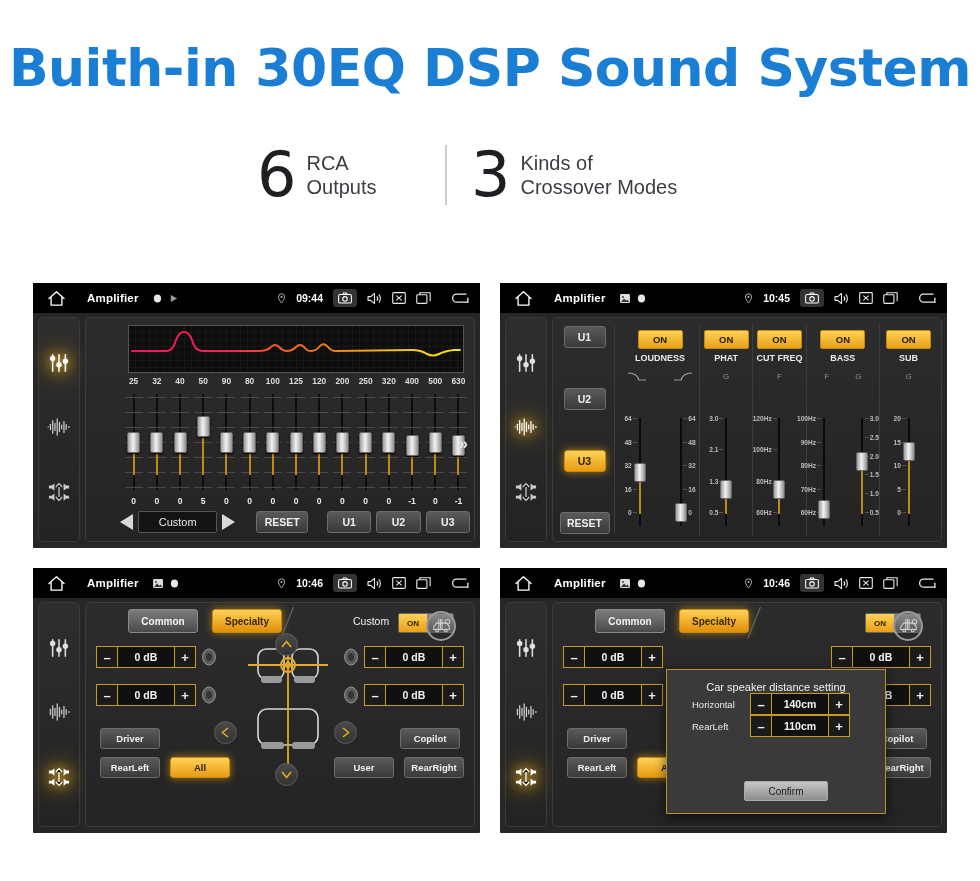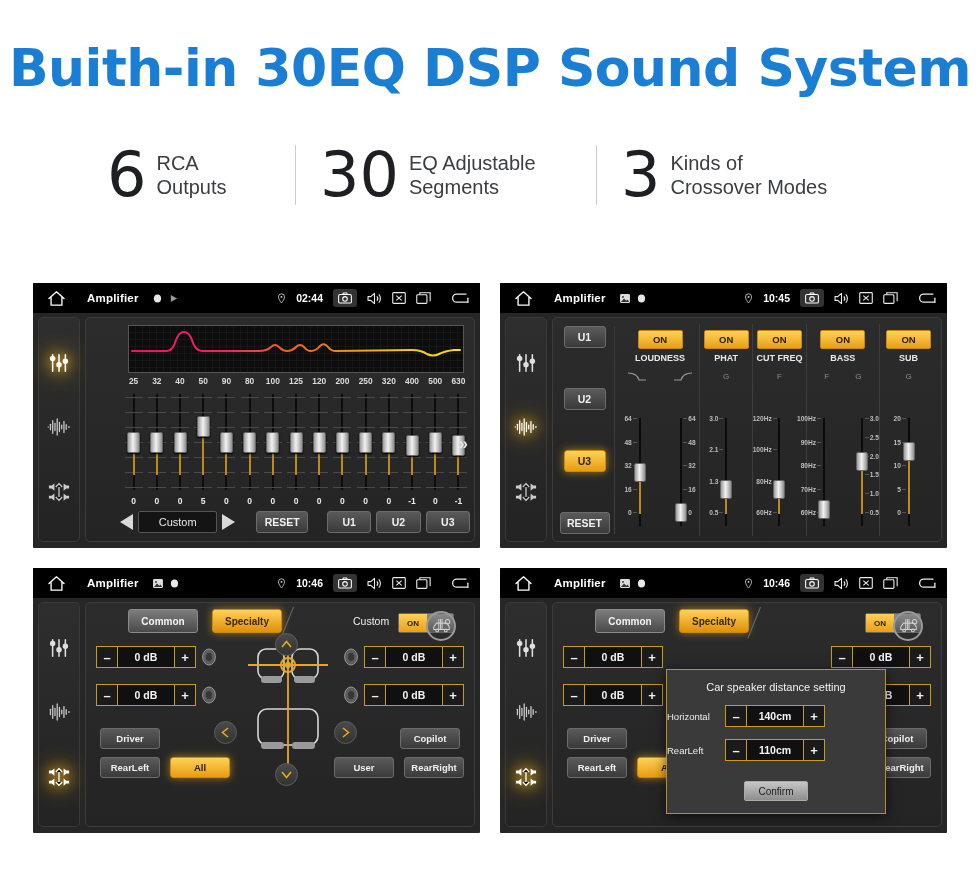--- a/index.html
+++ b/index.html
@@ -341,53 +341,46 @@
     background:#3a3a3a;
     border:1px solid #b8912a;
     z-index:40;
     box-shadow:0 3px 12px rgba(0,0,0,.6);
   }
   .dlg-title {
     text-align:center; color:#f2f2f2; font-size:11px;
     padding-top:11px;
   }
   .dlg-row {
-    display:flex; align-items:center; margin-top:12px; 
+    display:flex; align-items:center; margin-top:0; padding-left:25px;
   }
   .dlg-lbl { color:#ececec; font-size:9.5px; width:58px; }
   .dlg-confirm {
     position:absolute; left:50%; margin-left:-32px; bottom:12px;
-    width:64px; height:20px;
+    width:84px; height:20px;
     background:linear-gradient(180deg,#c6c6c6,#8e8e8e);
     border:1px solid #aaa; border-radius:2px;
     color:#1a1a1a; font-size:10px;
     display:flex;align-items:center;justify-content:center; cursor:pointer;
   }
 </style>
 </head>
 <body>
 
 <div class="hero-title">Buith-in 30EQ DSP Sound System</div>
 
 <div class="stats-row">
   <div class="stat sw1">
     <span class="stat-num">6</span>
     <span class="stat-txt">
       <span>RCA</span><br>
       <span>Outputs</span>
     </span>
   </div>
   <div class="stat-div"></div>
-  <div class="stat sw2">
-    <span class="stat-num">30</span>
-    <span class="stat-txt">
-      <span>EQ Adjustable</span><br>
-      <span>Segments</span>
-    </span>
-  </div>
   <div class="stat-div"></div>
   <div class="stat sw3">
     <span class="stat-num">3</span>
     <span class="stat-txt">
       <span>Kinds of</span><br>
       <span>Crossover Modes</span>
     </span>
   </div>
 </div>
 
@@ -411,21 +404,21 @@
                 <path d="M2 1 L9 5 L2 9 Z" fill="#9a9a9a"></path>
               </svg></span>
         </div>
         <div class="sb-right">
           <span class="sb-ic">
               <svg width="9" height="11" viewBox="0 0 10 12">
                 <path d="M5 .8a3.4 3.4 0 00-3.4 3.4c0 2.6 3.4 6.8 3.4 6.8s3.4-4.2 3.4-6.8A3.4 3.4 0 005 .8z" fill="none" stroke="#ddd" stroke-width="1"></path>
                 <circle cx="5" cy="4.2" r="1.1" fill="#ddd"></circle>
               </svg>
             </span>
-          <span class="sb-time">02:44</span>
+          <span class="sb-time">09:44</span>
           <span class="sb-cam-hl">
               <svg width="14" height="12" viewBox="0 0 16 13">
                 <rect x=".7" y="2.6" width="14.6" height="9.7" rx="1.6" fill="none" stroke="#fff" stroke-width="1.2"></rect>
                 <path d="M5.2 2.6 L6.2 .8 H9.8 L10.8 2.6" fill="none" stroke="#fff" stroke-width="1.2"></path>
                 <circle cx="8" cy="7.5" r="2.6" fill="none" stroke="#fff" stroke-width="1.2"></circle>
               </svg>
             </span>
           <span class="sb-ic">
               <svg width="15" height="13" viewBox="0 0 16 14">
                 <path d="M1 5 H4 L8 1.5 V12.5 L4 9 H1 Z" fill="none" stroke="#fff" stroke-width="1.2" stroke-linejoin="round"></path>

